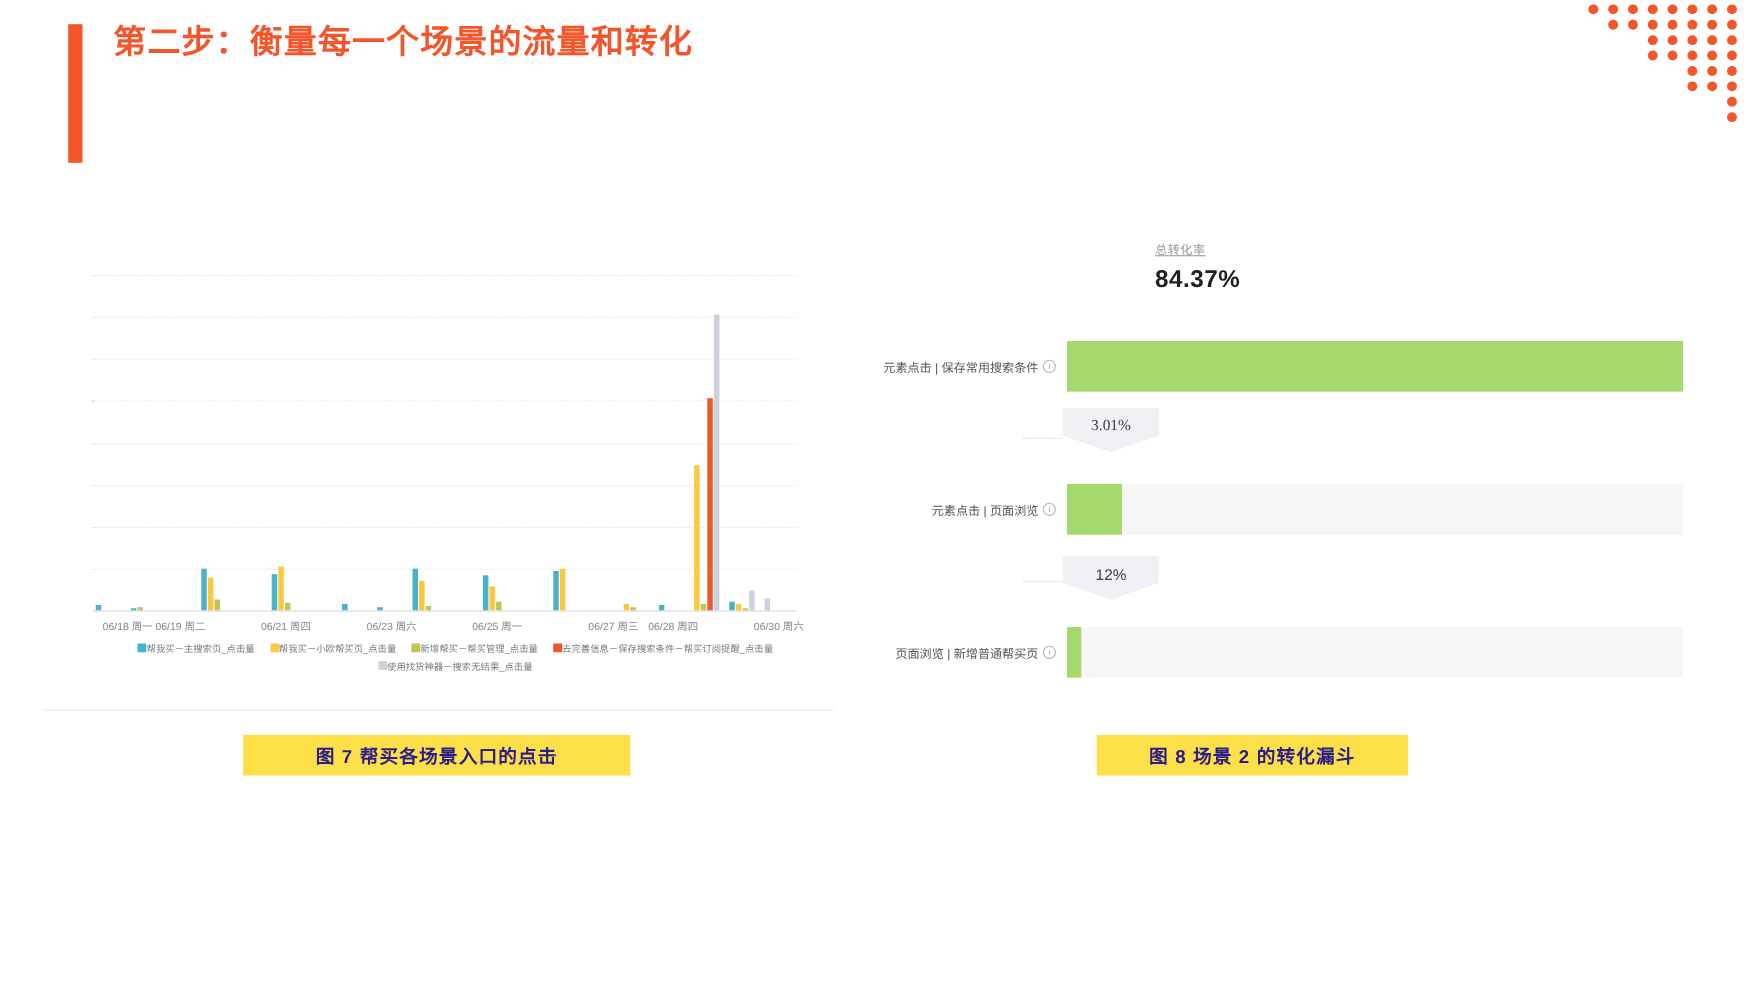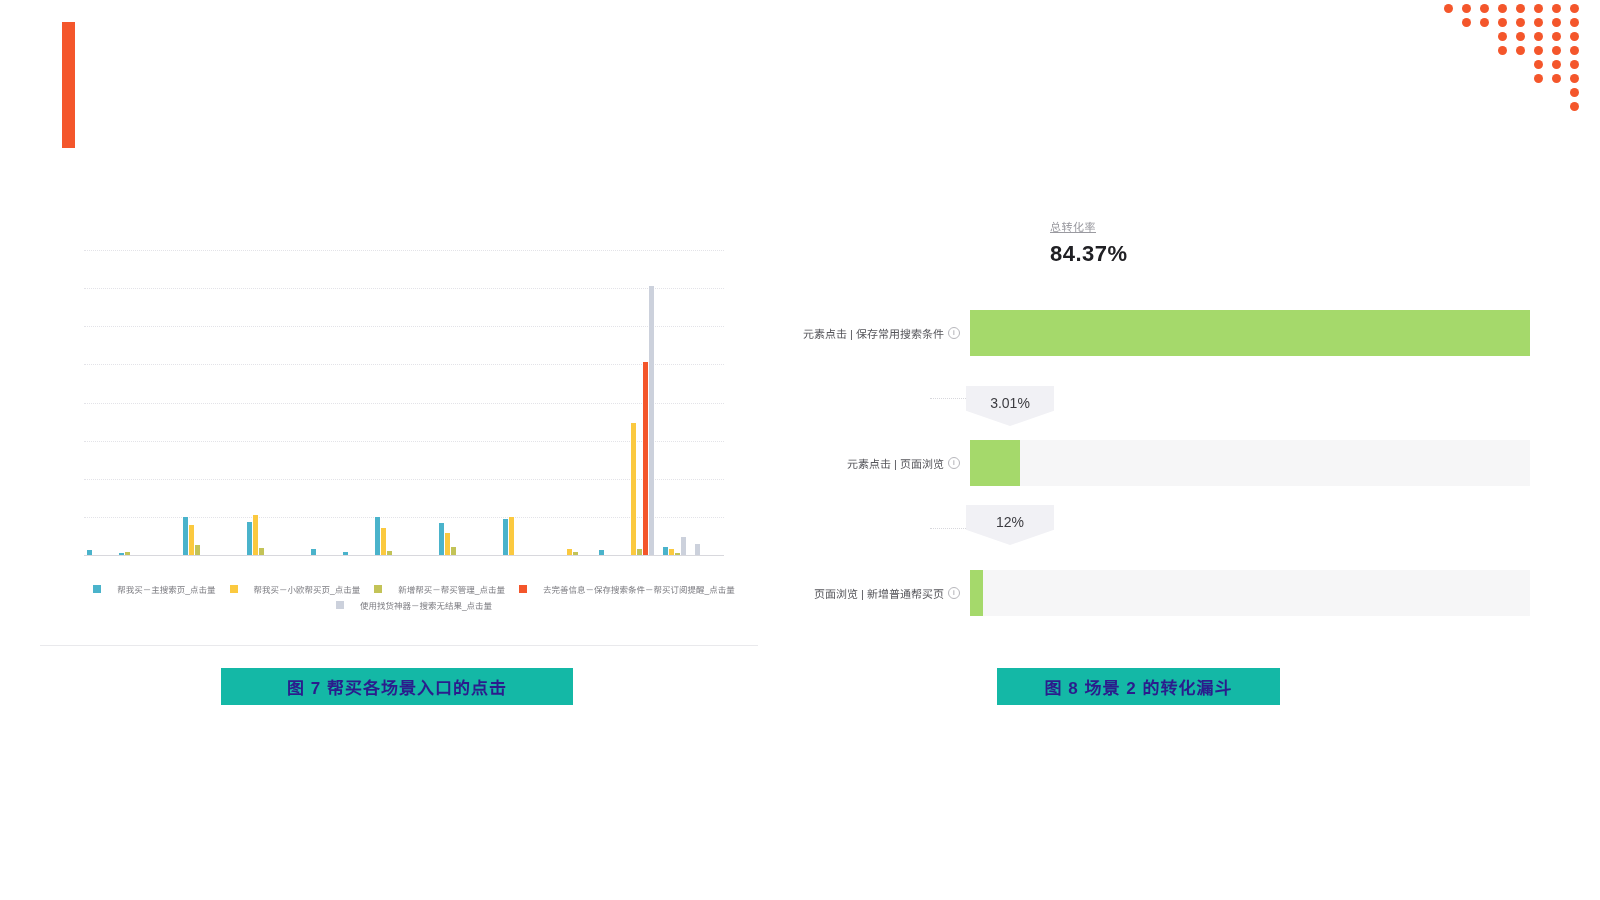--- a/index.html
+++ b/index.html
@@ -128,21 +128,21 @@
     top: 398px;
     width: 660px;
     display: flex;
     flex-wrap: wrap;
     justify-content: center;
     gap: 4px 14px;
   }
   .legend-item {
     display: flex;
     align-items: center;
-    gap: 16px;
+    gap: 0;
     font-size: 8.5px;
     color: #7b7b80;
     white-space: nowrap;
   }
   .legend-swatch {
     width: 8px;
     height: 8px;
     flex: none;
   }
   #bar-bottom-rule {
@@ -245,21 +245,21 @@
     position: absolute;
     left: 160px;
     width: 36px;
     height: 0;
     border-top: 1px dotted #d7d7dc;
   }
 
   
   .caption {
     position: absolute;
-    background: #14b8a6;
+    background: #fde047;
     color: #2b1c8c;
     font-size: 17px;
     font-weight: bold;
     letter-spacing: 1px;
     display: flex;
     align-items: center;
     justify-content: center;
     white-space: nowrap;
   }
   #caption-left {
@@ -310,20 +310,21 @@
     <span class="dot" style="left: 90px; top: 70px;"></span>
     <span class="dot" style="left: 108px; top: 70px;"></span>
     <span class="dot" style="left: 126px; top: 70px;"></span>
     <span class="dot" style="left: 126px; top: 84px;"></span>
     <span class="dot" style="left: 126px; top: 98px;"></span>
   </div>
 
 <div id="title-block">
   <div id="title-bar"></div>
   <div id="title-text">
+    <div class="title-line" id="title-line-1">第二步：衡量每一个场景的流量和转化</div>
   </div>
 </div>
 
 <div id="figure-left">
   <div id="bar-chart-area">
       <div class="gridline" style="top: 0px;"></div>
       <div class="gridline" style="top: 38.125px;"></div>
       <div class="gridline" style="top: 76.25px;"></div>
       <div class="gridline" style="top: 114.375px;"></div>
       <div class="gridline" style="top: 152.5px;"></div>
@@ -384,20 +385,30 @@
         <div class="bar" style="height: 8.13333px; background: rgb(74, 179, 203);"></div>
         <div class="bar" style="height: 5.59167px; background: rgb(251, 201, 63);"></div>
         <div class="bar" style="height: 2px; background: rgb(195, 195, 87);"></div>
         <div class="bar" style="height: 17.7917px; background: rgb(204, 209, 220);"></div>
       </div>
       <div class="bar-group" style="left: 611px;">
         <div class="bar" style="height: 11.4375px; background: rgb(204, 209, 220);"></div>
       </div>
     </div>
   <div id="bar-axis"></div>
+  <div class="xtick-labels">
+      <div class="xtick" style="left: 32px;">06/18 周一</div>
+      <div class="xtick" style="left: 80px;">06/19 周二</div>
+      <div class="xtick" style="left: 176px;">06/21 周四</div>
+      <div class="xtick" style="left: 272px;">06/23 周六</div>
+      <div class="xtick" style="left: 368px;">06/25 周一</div>
+      <div class="xtick" style="left: 473.6px;">06/27 周三</div>
+      <div class="xtick" style="left: 528px;">06/28 周四</div>
+      <div class="xtick" style="left: 624px;">06/30 周六</div>
+    </div>
   <div id="bar-legend">
       <div class="legend-item">
         <span class="legend-swatch" style="background: rgb(74, 179, 203);"></span>
         <span>帮我买－主搜索页_点击量</span>
       </div>
       <div class="legend-item">
         <span class="legend-swatch" style="background: rgb(251, 201, 63);"></span>
         <span>帮我买－小欧帮买页_点击量</span>
       </div>
       <div class="legend-item">
@@ -442,19 +453,19 @@
     <div class="funnel-step" style="top: 370px;">
       <div class="funnel-label">
         <span>页面浏览 | 新增普通帮买页</span>
         <span class="info-icon">i</span>
       </div>
       <div class="funnel-track">
         <div class="funnel-fill" style="width: 2.4%; background: rgb(165, 217, 107);"></div>
       </div>
     </div>
     <div class="badge-connector" style="top: 198px;"></div>
-    <div class="funnel-badge" style="top: 186px;">3.01%</div>
+    <div class="funnel-badge" style="top: 171px; font-family: Liberation Serif, serif;">3.01%</div>
     <div class="badge-connector" style="top: 328px;"></div>
     <div class="funnel-badge" style="top: 305px;">12%</div>
   </div>
 
 <div class="caption" id="caption-left">图 7  帮买各场景入口的点击</div>
 <div class="caption" id="caption-right">图 8  场景 2 的转化漏斗</div>
 
 </body></html>

